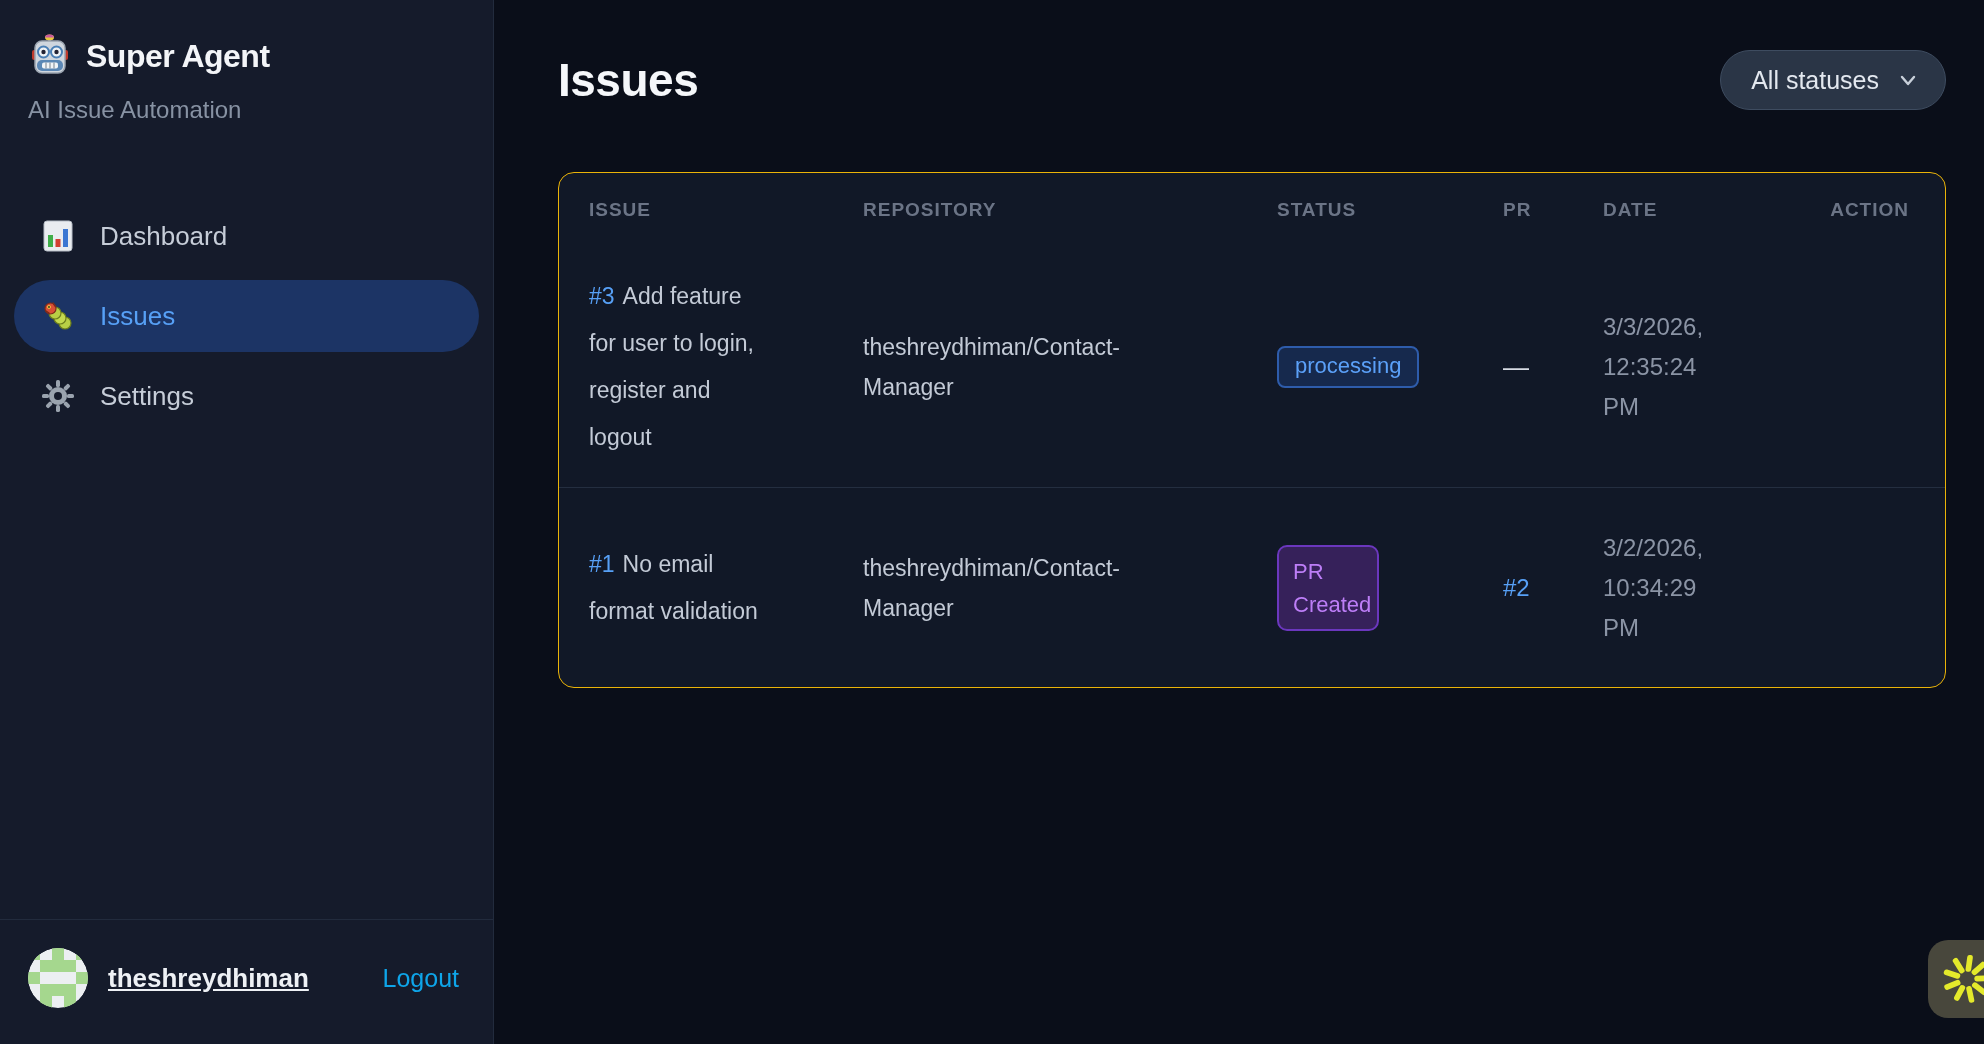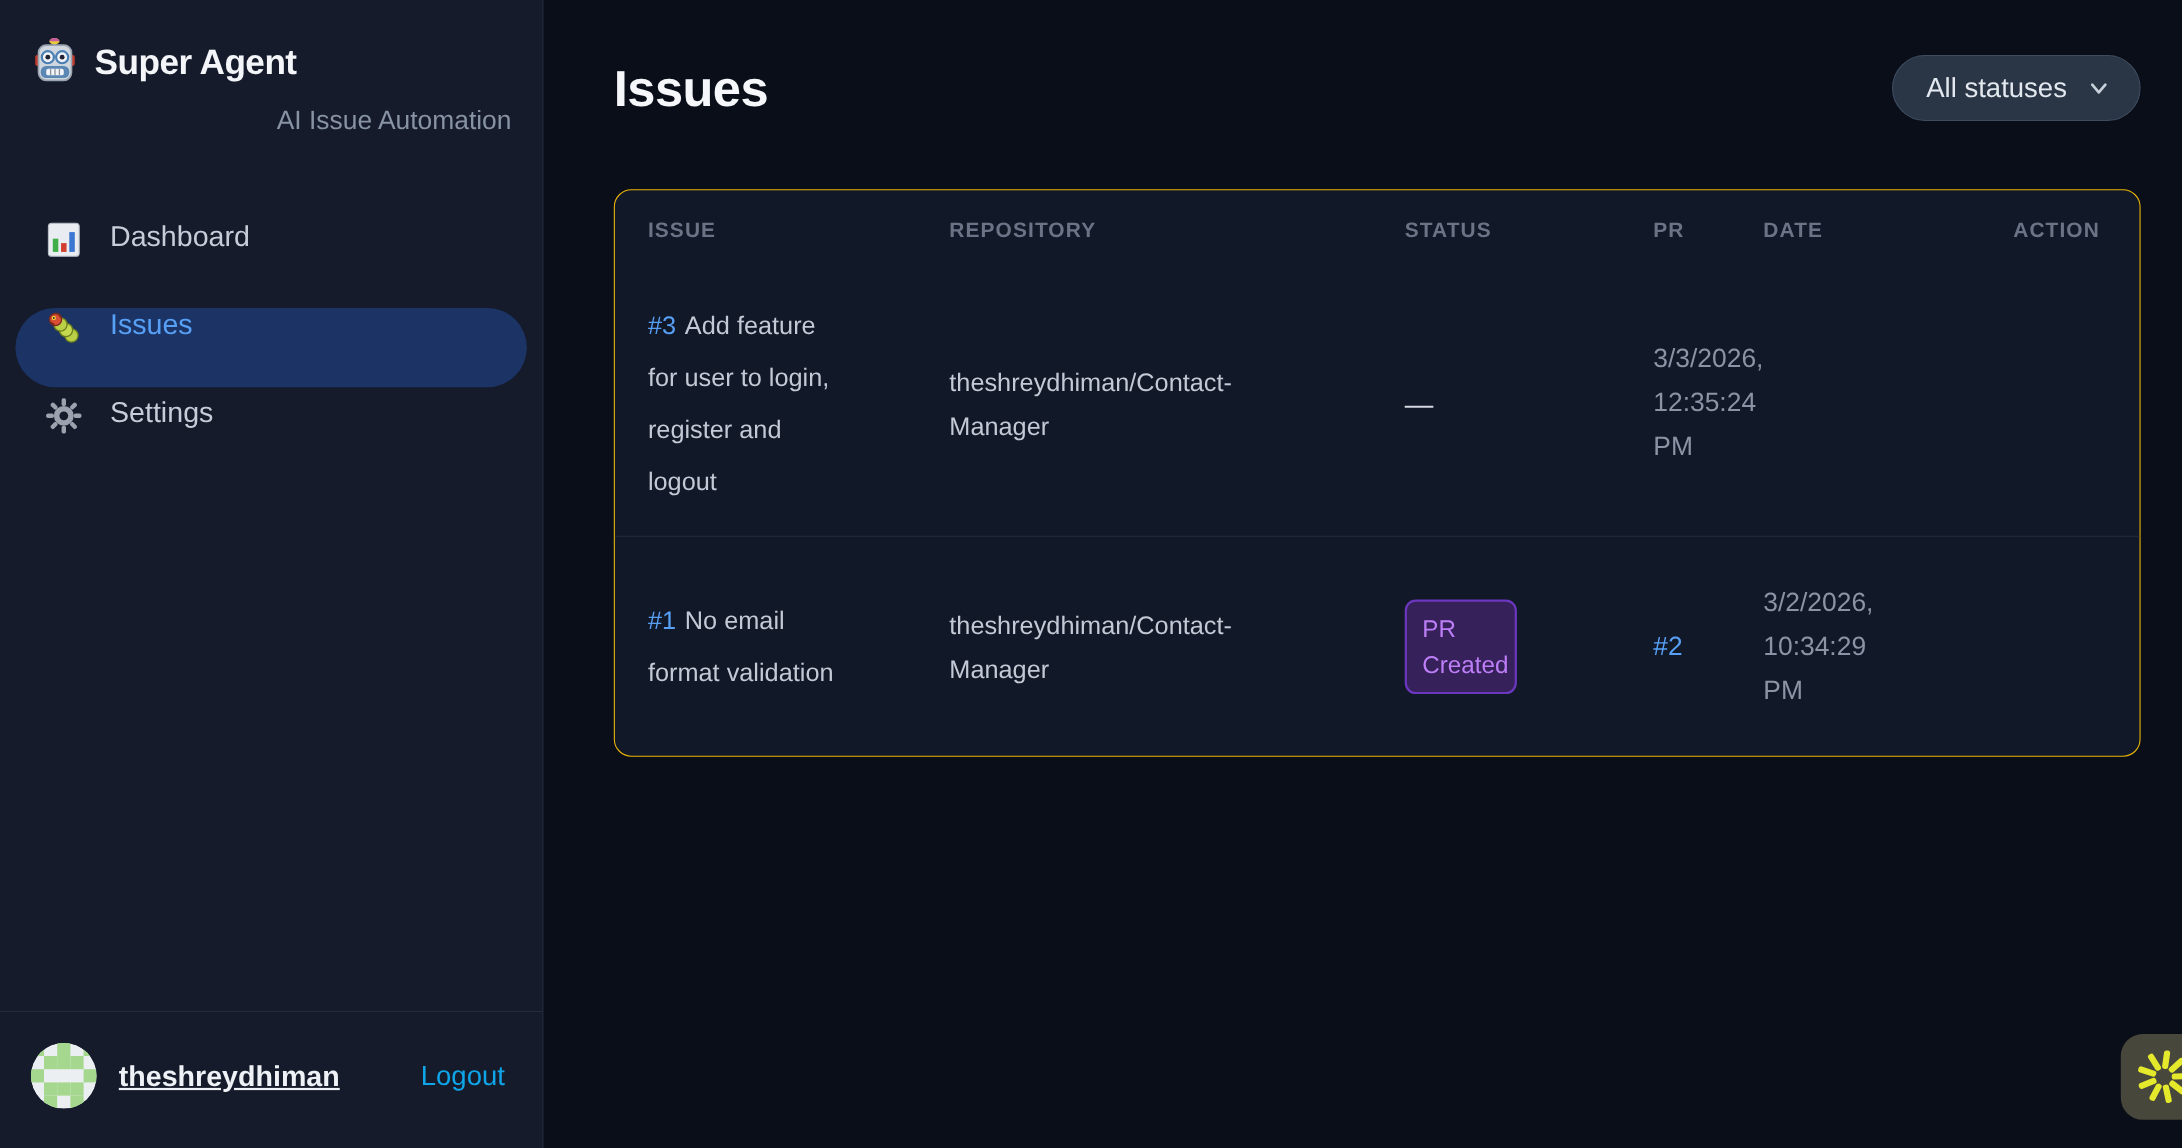--- a/index.html
+++ b/index.html
@@ -12,29 +12,29 @@
     position:relative;
   }
 
   
   .sidebar {
     width:494px; height:1044px; flex:0 0 494px;
     background:#151b2b;
     border-right:1px solid #222b3d;
     display:flex; flex-direction:column;
   }
-  .logo-section { padding:34px 28px 0 28px;text-align:right; }
+  .logo-section { padding:34px 28px 0 28px; }
   .logo-row { display:flex; align-items:center; gap:14px; }
   .app-title { font-size:32px; font-weight:800; color:#f3f5f8; letter-spacing:-0.5px; }
   .app-subtitle { margin-top:18px; font-size:24px; color:#8792a3; }
 
   .nav { margin-top:76px; padding:0 14px; display:flex; flex-direction:column; gap:8px; }
   .nav-item {
     height:72px; border-radius:36px;
-    display:flex; align-items:flex-start; gap:24px;
+    display:flex; align-items:center; gap:24px;
     padding:0 26px; font-size:26px; color:#c6cdd8; cursor:pointer;
   }
   .nav-item.active { background:#1c3465; color:#57a0f6; }
   .nav-icon { width:36px; height:36px; flex:0 0 36px; display:flex; align-items:center; justify-content:center; }
 
   .sidebar-footer {
     margin-top:auto;
     border-top:1px solid #222b3d;
     padding:28px 34px 36px 28px;
     display:flex; align-items:center; gap:20px;
@@ -232,20 +232,23 @@
       <div>Date</div>
       <div class="col-action">Action</div>
     </div>
 
     <div class="t-row">
       <div class="issue-cell"><span class="issue-num">#3</span><span>Add feature for user to login, register and logout</span></div>
       <div>
           <div class="repo-cell">theshreydhiman/Contact-Manager</div>
         </div>
       <div>
+        <span class="badge badge-processing">processing</span>
+      </div>
+      <div>
         <span class="pr-dash">—</span>
       </div>
       <div>
           <div class="date-cell">3/3/2026, 12:35:24 PM</div>
         </div>
       <div class="col-action"></div>
     </div>
 
     <div class="t-row">
       <div class="issue-cell"><span class="issue-num">#1</span><span>No email format validation</span></div>

